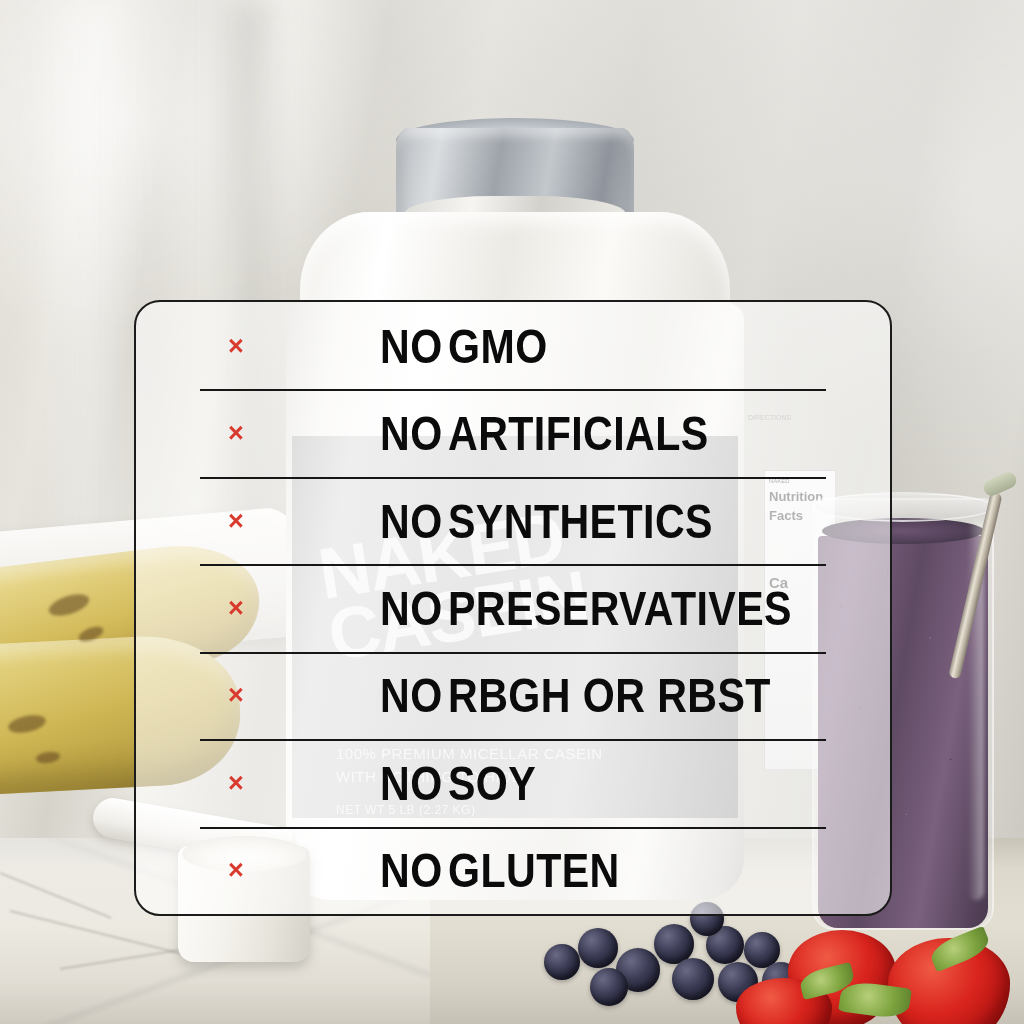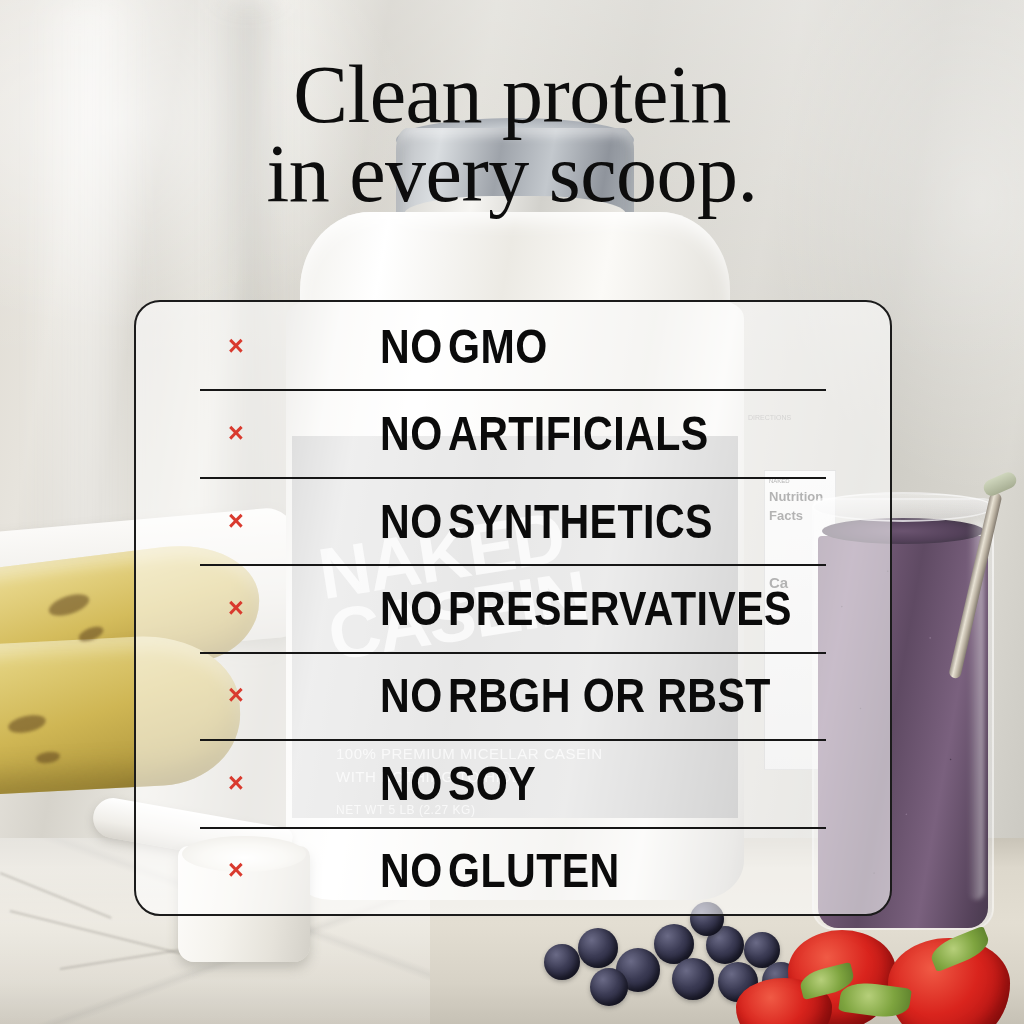--- a/index.html
+++ b/index.html
@@ -398,24 +398,20 @@
 
     <div class="strawberry" style="left:788px; top:930px; width:108px; height:98px;"></div>
     <div class="strawberry" style="left:736px; top:978px; width:96px;  height:70px;"></div>
     <div class="strawberry" style="left:888px; top:938px; width:122px; height:108px;"></div>
     <div class="sb-leaf" style="left:800px; top:968px; width:54px; height:26px; transform:rotate(-14deg);"></div>
     <div class="sb-leaf" style="left:840px; top:984px; width:70px; height:32px; transform:rotate(8deg);"></div>
     <div class="sb-leaf" style="left:930px; top:936px; width:60px; height:26px; transform:rotate(-22deg);"></div>
 
   </div>
 
-  <div class="headline">
-    <span class="l1">Clean protein</span>
-    <span class="l2">in every scoop.</span>
-  </div>
 
   <div class="card">
     <div class="rows" id="rows">
         <div class="row">
           <span class="xmark">×</span>
           <span class="item">
             <span class="item-no">NO</span>
             <span class="item-word">GMO</span>
           </span>
         </div>

